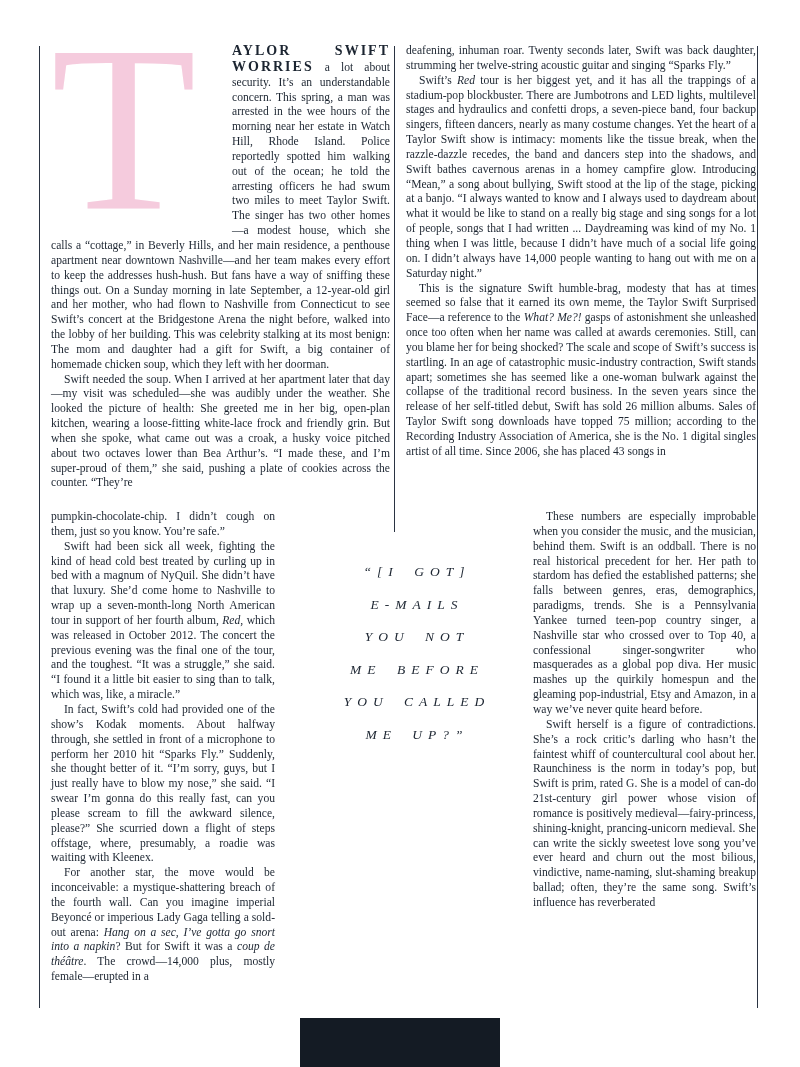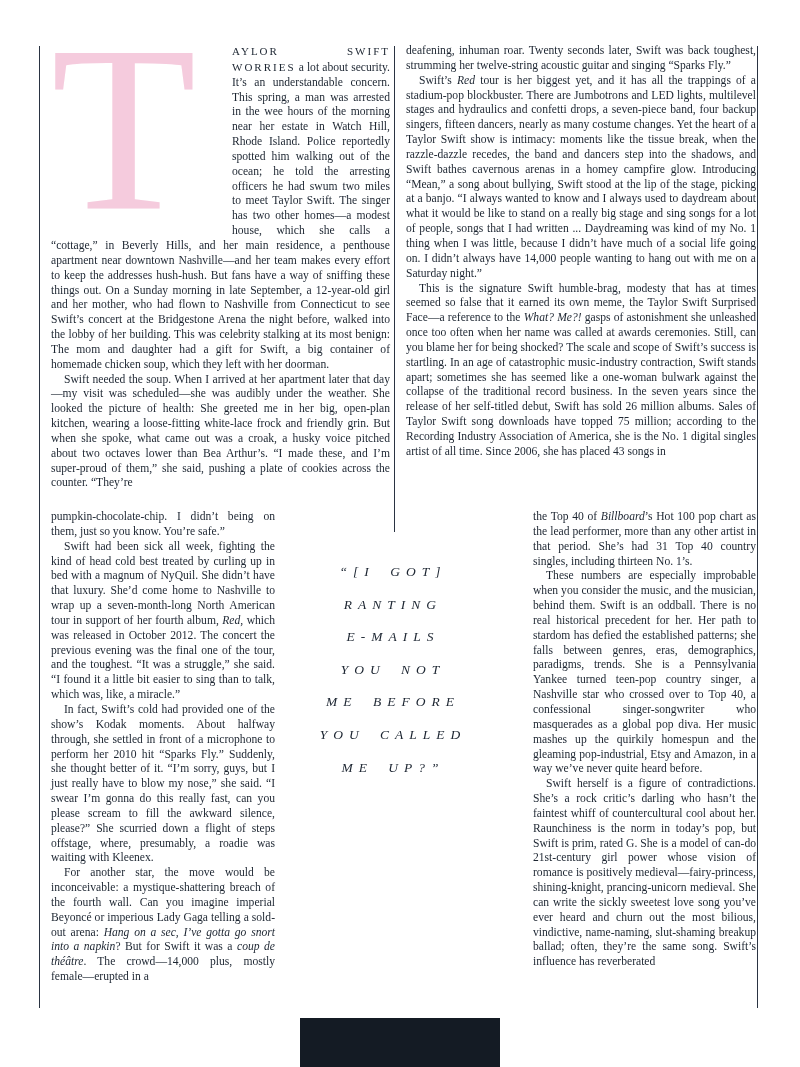--- a/index.html
+++ b/index.html
@@ -13,29 +13,29 @@
   .rule-left{left:39px;top:46px;height:962px;}
   .rule-center{left:394px;top:46px;height:486px;}
   .rule-right{left:757px;top:46px;height:962px;}
   .col{position:absolute;font-size:11.6px;line-height:14.85px;text-align:justify;}
   .col-left-wide{left:51px;top:44px;width:339px;}
   .col-left-narrow{left:51px;top:510px;width:224px;}
   .col-right-wide{left:406px;top:44px;width:350px;}
   .col-right-narrow{left:533px;top:510px;width:223px;}
   .para{margin:0;padding:0;}
   .para.indent{text-indent:13px;}
-  .lead-caps{font-weight:normal;font-size:11px;letter-spacing:2px;}
+  .lead-caps{font-weight:bold;font-size:14px;letter-spacing:2px;}
   .dropcap-box{float:left;width:181px;height:194px;position:relative;}
   .dropcap-glyph{
     position:absolute;left:0;top:-34px;
     font-size:238px;line-height:238px;color:var(--pink);
     font-family:"Liberation Serif","DejaVu Serif",serif;
   }
   .pull-quote{
-    position:absolute;left:264px;top:556px;width:258px;
+    position:absolute;left:288px;top:556px;width:258px;
     text-align:center;font-style:italic;font-size:13.5px;
     line-height:32.6px;letter-spacing:6px;word-spacing:6px;
     color:var(--ink);
   }
   .quote-line{white-space:nowrap;}
   .bottom-box{position:absolute;left:300px;top:1018px;width:200px;height:49px;background:var(--box);}
 </style>
 </head>
 <body>
 
@@ -46,42 +46,40 @@
 
   <div class="col col-left-wide">
     <div class="dropcap-box">
         <span class="dropcap-glyph">T</span>
       </div>
   <p class="para"><span class="lead-caps">AYLOR SWIFT WORRIES</span> a lot about security. It’s an understandable concern. This spring, a man was arrested in the wee hours of the morning near her estate in Watch Hill, Rhode Island. Police reportedly spotted him walking out of the ocean; he told the arresting officers he had swum two miles to meet Taylor Swift. The singer has two other homes—a modest house, which she calls a “cottage,” in Beverly Hills, and her main residence, a penthouse apartment near downtown Nashville—and her team makes every effort to keep the addresses hush-hush. But fans have a way of sniffing these things out. On a Sunday morning in late September, a 12-year-old girl and her mother, who had flown to Nashville from Connecticut to see Swift’s concert at the Bridgestone Arena the night before, walked into the lobby of her building. This was celebrity stalking at its most benign: The mom and daughter had a gift for Swift, a big container of homemade chicken soup, which they left with her doorman.</p>
       <p class="para indent">Swift needed the soup. When I arrived at her apartment later that day—my visit was scheduled—she was audibly under the weather. She looked the picture of health: She greeted me in her big, open-plan kitchen, wearing a loose-fitting white-lace frock and friendly grin. But when she spoke, what came out was a croak, a husky voice pitched about two octaves lower than Bea Arthur’s. “I made these, and I’m super-proud of them,” she said, pushing a plate of cookies across the counter. “They’re</p>
     </div>
 
   <div class="col col-left-narrow">
-      <p class="para">pumpkin-chocolate-chip. I didn’t being on them, just so you know. You’re safe.”</p>
+      <p class="para">pumpkin-chocolate-chip. I didn’t cough on them, just so you know. You’re safe.”</p>
       <p class="para indent">Swift had been sick all week, fighting the kind of head cold best treated by curling up in bed with a magnum of NyQuil. She didn’t have that luxury. She’d come home to Nashville to wrap up a seven-month-long North American tour in support of her fourth album, <i>Red</i>, which was released in October 2012. The concert the previous evening was the final one of the tour, and the toughest. “It was a struggle,” she said. “I found it a little bit easier to sing than to talk, which was, like, a miracle.”</p>
       <p class="para indent">In fact, Swift’s cold had provided one of the show’s Kodak moments. About halfway through, she settled in front of a microphone to perform her 2010 hit “Sparks Fly.” Suddenly, she thought better of it. “I’m sorry, guys, but I just really have to blow my nose,” she said. “I swear I’m gonna do this really fast, can you please scream to fill the awkward silence, please?” She scurried down a flight of steps offstage, where, presumably, a roadie was waiting with Kleenex.</p>
       <p class="para indent">For another star, the move would be inconceivable: a mystique-shattering breach of the fourth wall. Can you imagine imperial Beyoncé or imperious Lady Gaga telling a sold-out arena: <i>Hang on a sec, I’ve gotta go snort into a napkin</i>? But for Swift it was a <i>coup de théâtre</i>. The crowd—14,000 plus, mostly female—erupted in a</p>
     </div>
 
   <div class="pull-quote">
       <div class="quote-line">“[I GOT]</div>
-      <div class="quote-line">RANTING</div>
       <div class="quote-line">E-MAILS</div>
       <div class="quote-line">YOU NOT</div>
       <div class="quote-line">ME BEFORE</div>
       <div class="quote-line">YOU CALLED</div>
       <div class="quote-line">ME UP?”</div>
     </div>
 
   <div class="col col-right-wide">
-      <p class="para">deafening, inhuman roar. Twenty seconds later, Swift was back toughest, strumming her twelve-string acoustic guitar and singing “Sparks Fly.”</p>
+      <p class="para">deafening, inhuman roar. Twenty seconds later, Swift was back daughter, strumming her twelve-string acoustic guitar and singing “Sparks Fly.”</p>
       <p class="para indent">Swift’s <i>Red</i> tour is her biggest yet, and it has all the trappings of a stadium-pop blockbuster. There are Jumbotrons and LED lights, multilevel stages and hydraulics and confetti drops, a seven-piece band, four backup singers, fifteen dancers, nearly as many costume changes. Yet the heart of a Taylor Swift show is intimacy: moments like the tissue break, when the razzle-dazzle recedes, the band and dancers step into the shadows, and Swift bathes cavernous arenas in a homey campfire glow. Introducing “Mean,” a song about bullying, Swift stood at the lip of the stage, picking at a banjo. “I always wanted to know and I always used to daydream about what it would be like to stand on a really big stage and sing songs for a lot of people, songs that I had written ... Daydreaming was kind of my No. 1 thing when I was little, because I didn’t have much of a social life going on. I didn’t always have 14,000 people wanting to hang out with me on a Saturday night.”</p>
       <p class="para indent">This is the signature Swift humble-brag, modesty that has at times seemed so false that it earned its own meme, the Taylor Swift Surprised Face—a reference to the <i>What? Me?!</i> gasps of astonishment she unleashed once too often when her name was called at awards ceremonies. Still, can you blame her for being shocked? The scale and scope of Swift’s success is startling. In an age of catastrophic music-industry contraction, Swift stands apart; sometimes she has seemed like a one-woman bulwark against the collapse of the traditional record business. In the seven years since the release of her self-titled debut, Swift has sold 26 million albums. Sales of Taylor Swift song downloads have topped 75 million; according to the Recording Industry Association of America, she is the No. 1 digital singles artist of all time. Since 2006, she has placed 43 songs in</p>
     </div>
 
   <div class="col col-right-narrow">
-      <p class="para">the Top 40 of <i>Billboard</i>’s Hot 100 pop chart as the lead performer, more than any other artist in that period. She’s had 31 Top 40 country singles, including thirteen No. 1’s.</p>
       <p class="para indent">These numbers are especially improbable when you consider the music, and the musician, behind them. Swift is an oddball. There is no real historical precedent for her. Her path to stardom has defied the established patterns; she falls between genres, eras, demographics, paradigms, trends. She is a Pennsylvania Yankee turned teen-pop country singer, a Nashville star who crossed over to Top 40, a confessional singer-songwriter who masquerades as a global pop diva. Her music mashes up the quirkily homespun and the gleaming pop-industrial, Etsy and Amazon, in a way we’ve never quite heard before.</p>
       <p class="para indent">Swift herself is a figure of contradictions. She’s a rock critic’s darling who hasn’t the faintest whiff of countercultural cool about her. Raunchiness is the norm in today’s pop, but Swift is prim, rated G. She is a model of can-do 21st-century girl power whose vision of romance is positively medieval—fairy-princess, shining-knight, prancing-unicorn medieval. She can write the sickly sweetest love song you’ve ever heard and churn out the most bilious, vindictive, name-naming, slut-shaming breakup ballad; often, they’re the same song. Swift’s influence has reverberated</p>
     </div>
 
   <div class="bottom-box"></div>
 </div>
 
 </body></html>

